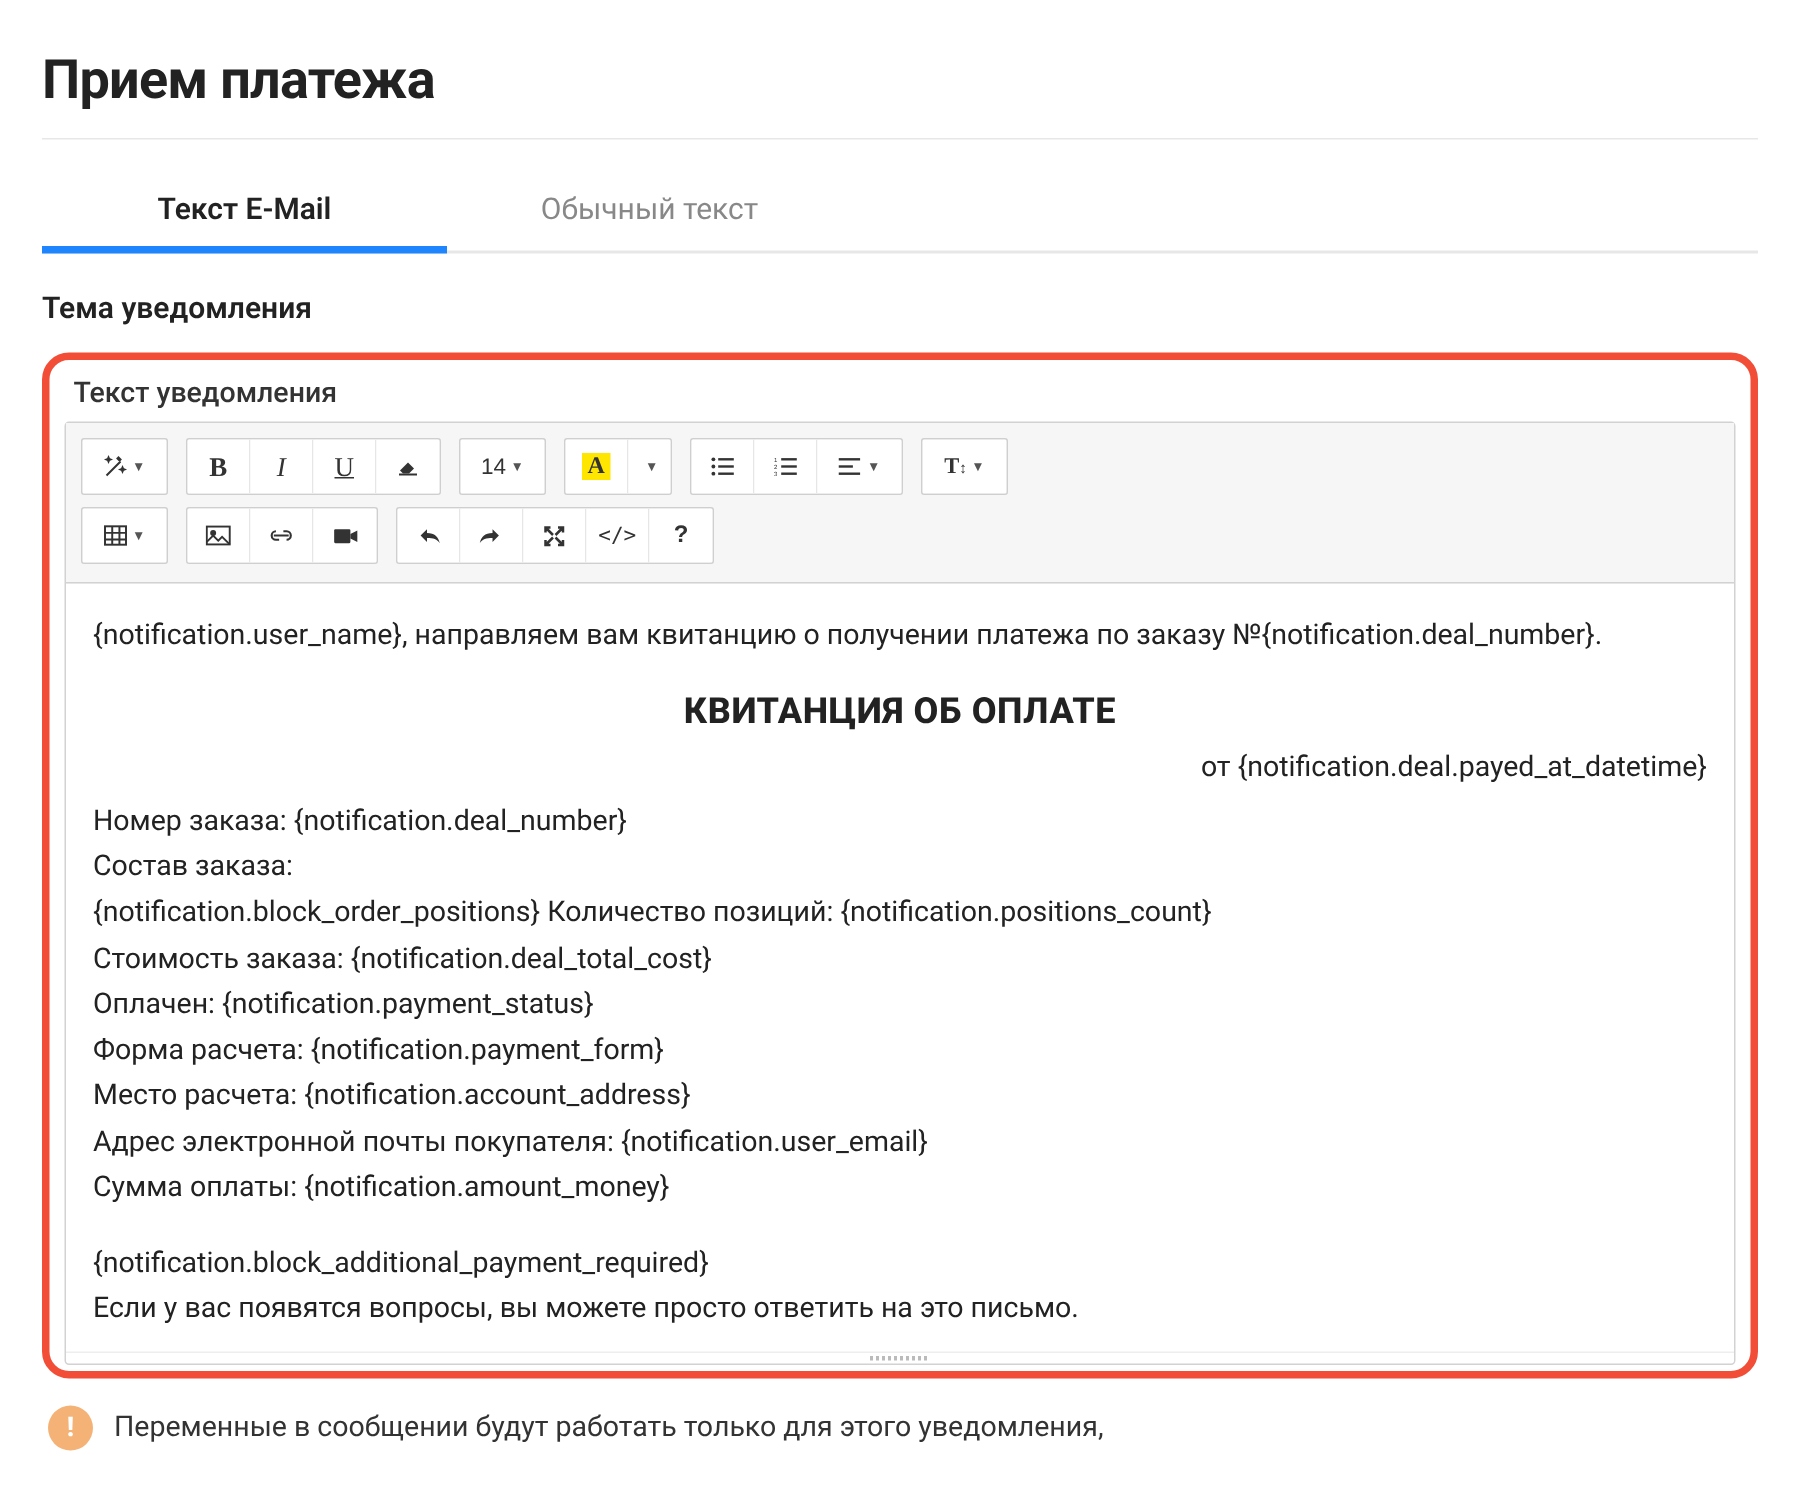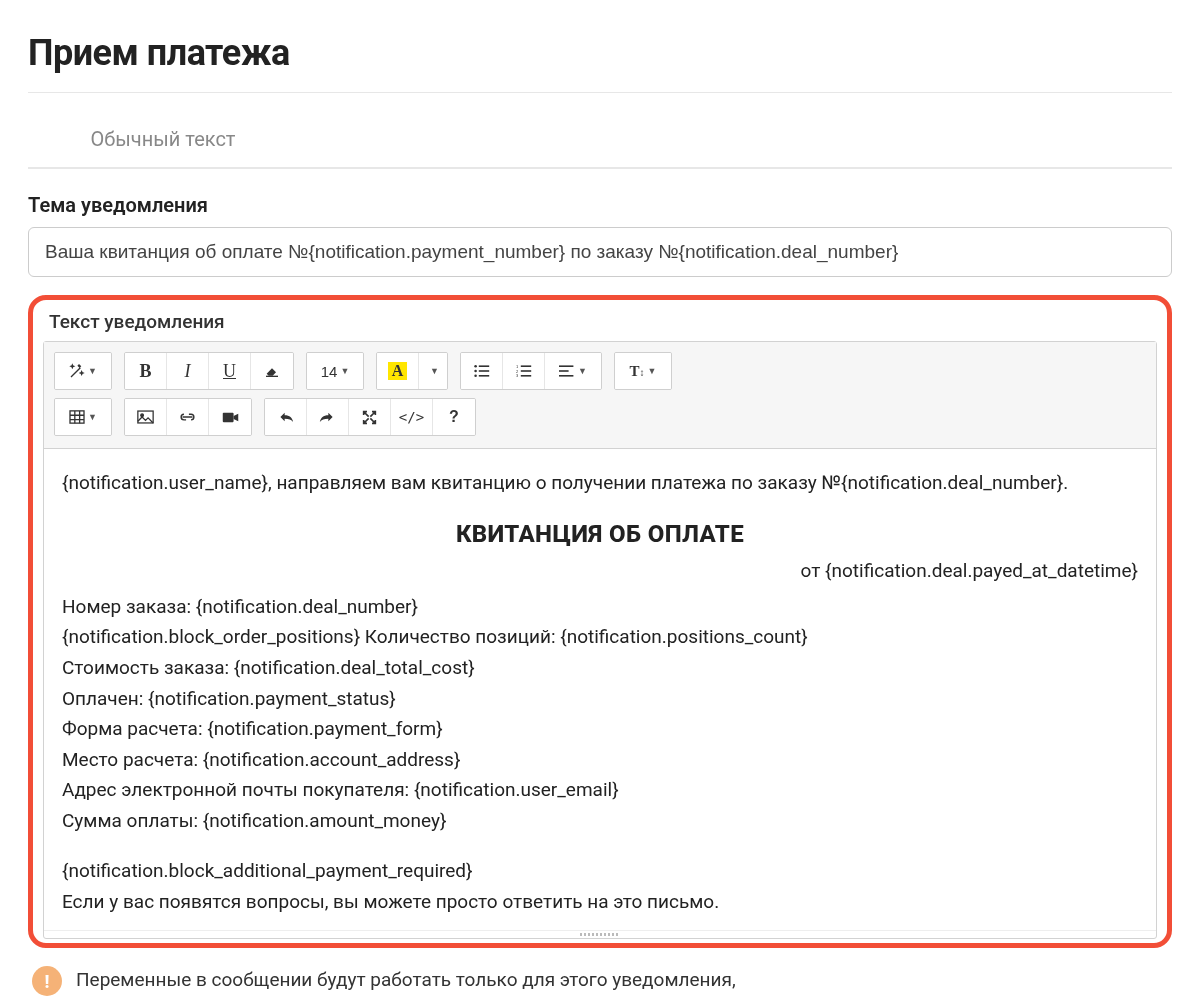--- a/index.html
+++ b/index.html
@@ -39,25 +39,25 @@
 .info-text { font-size: 19px; color: #333; line-height: 1.45; }
 svg { display:block; }
 </style>
 </head>
 <body>
 
 <div class="container">
   <h1 class="page-title">Прием платежа</h1>
 
   <div class="tabs">
+    <div class="tab active">Текст E-Mail</div>
     <div class="tab">Обычный текст</div>
   </div>
 
   <div class="field-label">Тема уведомления</div>
-  <input class="subject-input" type="text" value="Ваша квитанция об оплате №{notification.payment_number} по заказу №{notification.deal_number}" style="">
 
   <div class="editor-wrap">
     <div class="editor-label">Текст уведомления</div>
     <div class="editor-box">
 
       <div class="toolbar">
         <div class="tool-row">
           <div class="tool-group">
             <button class="tool-btn wide">
               <span>
@@ -218,20 +218,21 @@
           </div>
         </div>
       </div>
 
       <div class="content-area" contenteditable="true" style="">
         <div class="para">{notification.user_name}, направляем вам квитанцию о получении платежа по заказу №{notification.deal_number}.</div>
         <div class="receipt-title">КВИТАНЦИЯ ОБ ОПЛАТЕ</div>
         <div class="receipt-date"><span>от </span><span>{notification.deal.payed_at_datetime}</span></div>
 
         <div class="line"><b>Номер заказа:</b> <span>{notification.deal_number}</span></div>
+        <div class="line"><b>Состав заказа:</b></div>
         <div class="line"><span>{notification.block_order_positions}</span> <b>Количество позиций:</b> <span>{notification.positions_count}</span></div>
         <div class="line"><b>Стоимость заказа:</b> <span>{notification.deal_total_cost}</span></div>
         <div class="line"><b>Оплачен:</b> <span>{notification.payment_status}</span></div>
         <div class="line"><b>Форма расчета:</b> <span>{notification.payment_form}</span></div>
         <div class="line"><b>Место расчета:</b> <span>{notification.account_address}</span></div>
         <div class="line"><b>Адрес электронной почты покупателя:</b> <span>{notification.user_email}</span></div>
         <div class="line"><b>Сумма оплаты:</b> <span>{notification.amount_money}</span></div>
 
         <div style="height:20px"></div>
         <div class="line">{notification.block_additional_payment_required}</div>

